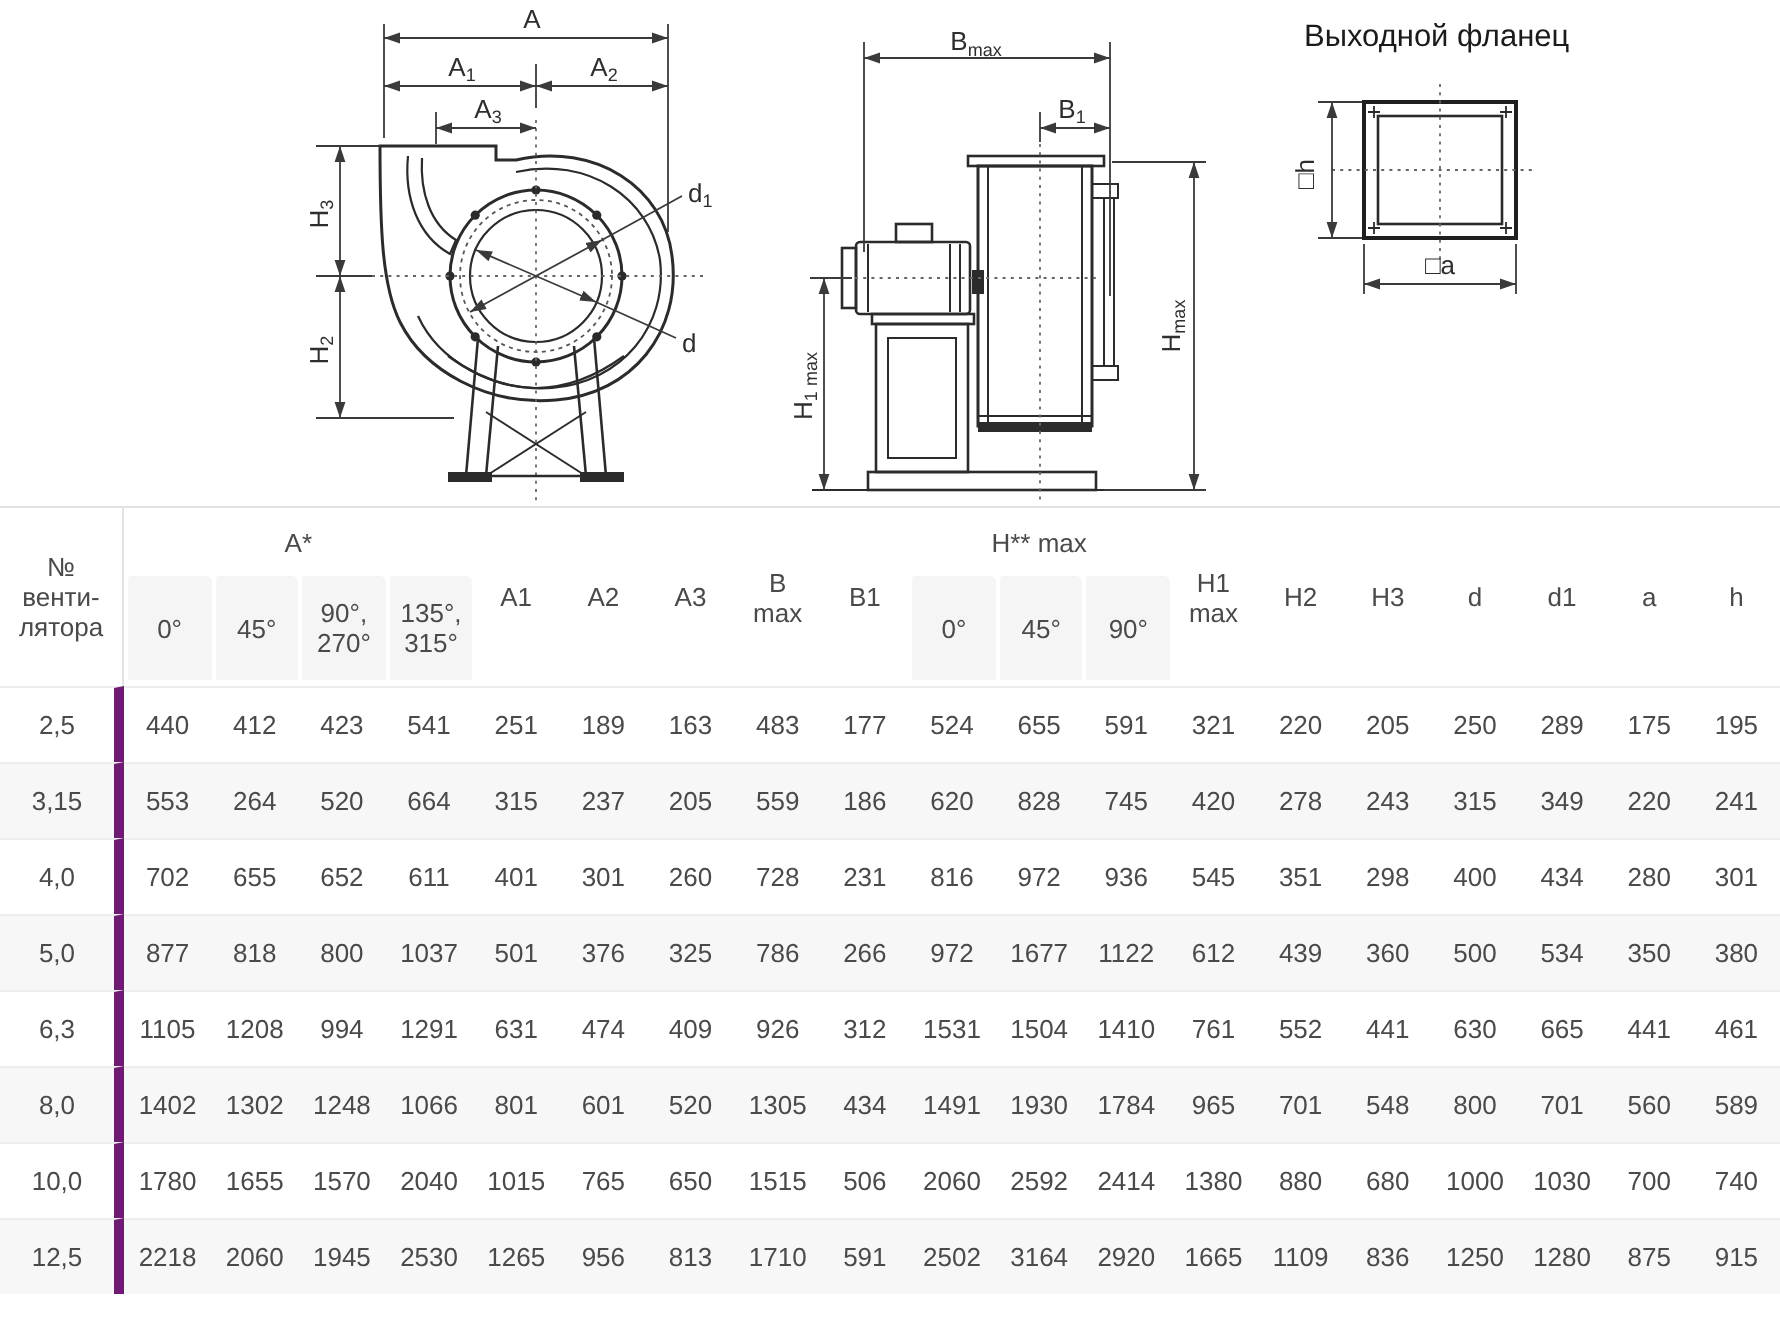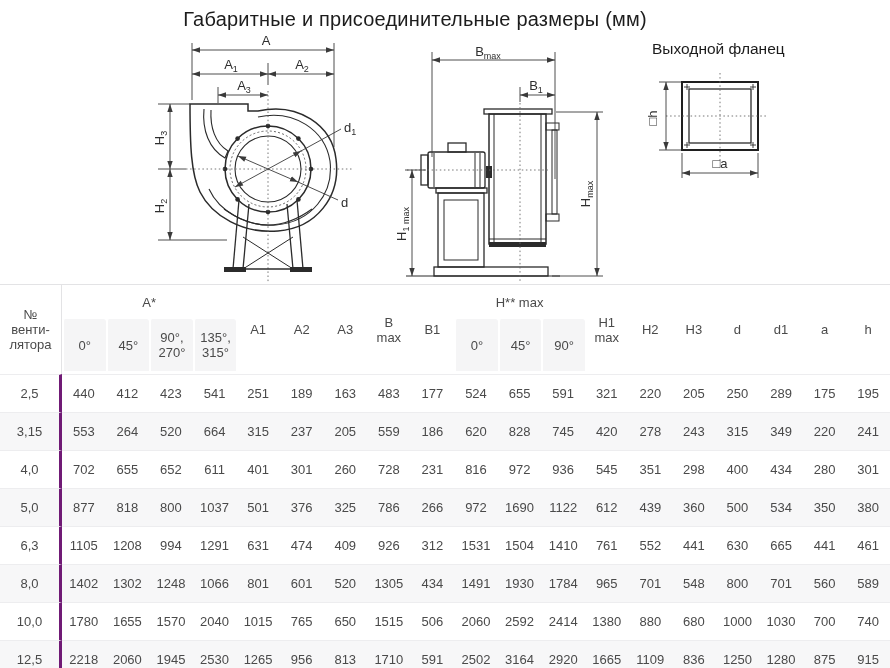--- a/index.html
+++ b/index.html
@@ -25,29 +25,28 @@
 
   
   table{width:890px;border-collapse:separate;border-spacing:0;table-layout:fixed;border-top:1px solid #e3e3e5;font-size:13px;color:#4a4a4a;}
   th{font-weight:400;}
   th,td{text-align:center;vertical-align:middle;padding:1px 2px;white-space:pre-line;line-height:15px;}
   thead tr:first-child th{height:32px;}
   thead tr:last-child th{height:50px;}
   tbody td{height:35px;border-top:1px solid #ededef;}
   tbody tr:nth-child(even) td{background:#f7f7f8;}
   .c-no{border-right:1px solid #e3e3e5;}
-  tbody td:first-child{border-right:3px solid #701a75;}
+  tbody td:first-child{border-right:5px solid #701a75;}
   .shade{background:#f5f5f6;border-left:2px solid #fff;border-bottom:3px solid #fff;border-radius:3px;}
 </style>
 </head>
 <body>
 
 <div class="page">
 
-  <h1 class="title">Габаритные и присоединительные размеры (мм)</h1>
 
   <div class="drawings">
     <svg viewBox="0 36 890 251">
       <defs>
         <marker id="aE" markerWidth="9" markerHeight="7" refX="8" refY="3.5" orient="auto" markerUnits="userSpaceOnUse">
           <path d="M0,0.8 L8,3.5 L0,6.2 Z" fill="#3a3a3a"></path>
         </marker>
         <marker id="aS" markerWidth="9" markerHeight="7" refX="0" refY="3.5" orient="auto" markerUnits="userSpaceOnUse">
           <path d="M8,0.8 L0,3.5 L8,6.2 Z" fill="#3a3a3a"></path>
         </marker>
@@ -327,21 +326,21 @@
           <td>877</td>
           <td>818</td>
           <td>800</td>
           <td>1037</td>
           <td>501</td>
           <td>376</td>
           <td>325</td>
           <td>786</td>
           <td>266</td>
           <td>972</td>
-          <td>1690</td>
+          <td>1677</td>
           <td>1122</td>
           <td>612</td>
           <td>439</td>
           <td>360</td>
           <td>500</td>
           <td>534</td>
           <td>350</td>
           <td>380</td>
         </tr>
         <tr>

